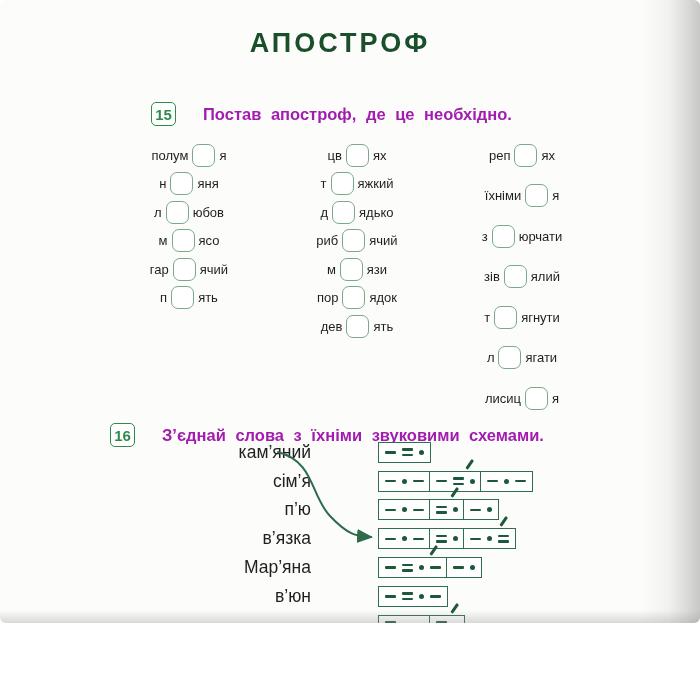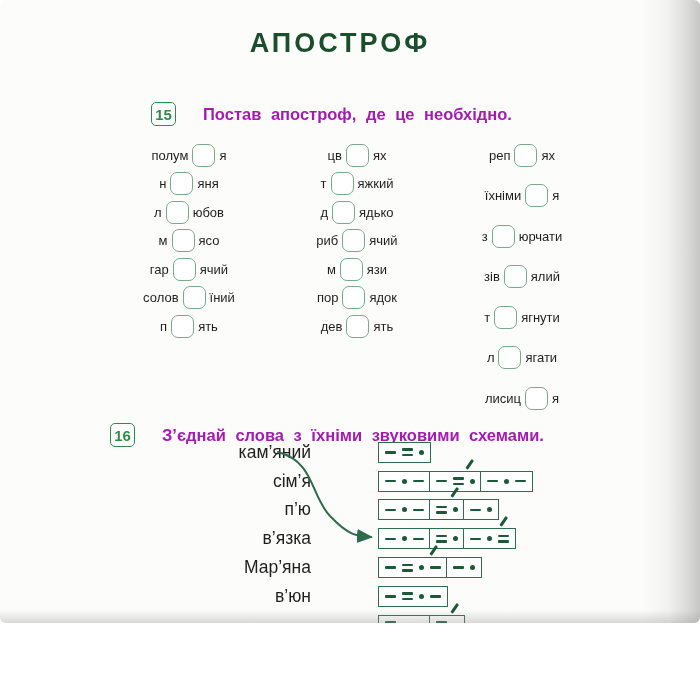--- a/index.html
+++ b/index.html
@@ -107,25 +107,20 @@
           <span>м</span>
           <span class="slot"></span>
           <span>ясо</span>
         </div>
         <div class="cell">
           <span>гар</span>
           <span class="slot"></span>
           <span>ячий</span>
         </div>
         <div class="cell">
-          <span>солов</span>
-          <span class="slot"></span>
-          <span>їний</span>
-        </div>
-        <div class="cell">
           <span>п</span>
           <span class="slot"></span>
           <span>ять</span>
         </div>
       </div>
     <div class="col15">
         <div class="cell">
           <span>цв</span>
           <span class="slot"></span>
           <span>ях</span>

